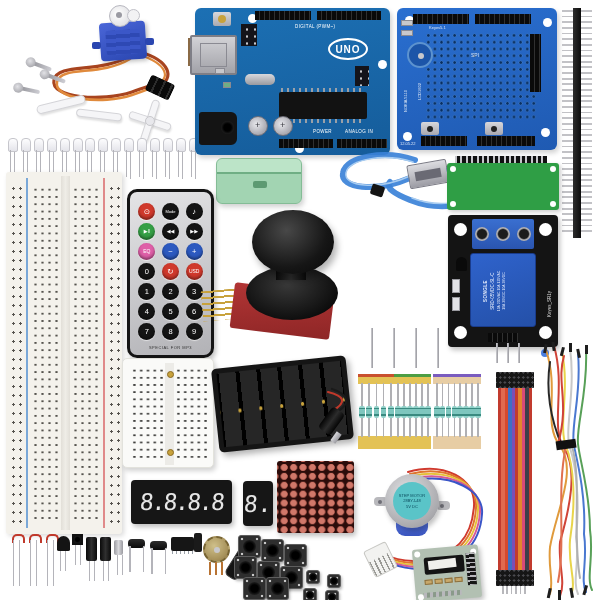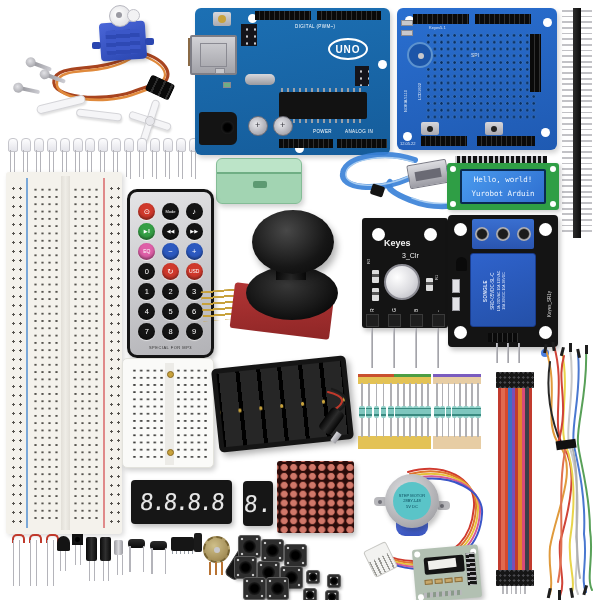--- a/index.html
+++ b/index.html
@@ -330,24 +330,20 @@
   <div id="usb-plug"></div>
   <div id="usb-tie"></div>
 
   <div id="lcd">
     <div id="lcd-pins"></div>
     <div id="lcd-pcb">
       <div class="hole" style="left:3px;top:3px;width:6px;height:6px"></div>
       <div class="hole" style="left:103px;top:3px;width:6px;height:6px"></div>
       <div class="hole" style="left:3px;top:38px;width:6px;height:6px"></div>
       <div class="hole" style="left:103px;top:38px;width:6px;height:6px"></div>
-      <div id="lcd-screen">
-        <div style="position:static">Hello, world!</div>
-        <div style="position:static">Yurobot Arduin</div>
-      </div>
     </div>
   </div>
 
   <div id="remote">
     <div id="remote-grid">
         <div class="rbtn" style="background: rgb(208, 57, 44);">
           <span style="position: static; font-size: 7.5px;">⊙</span>
         </div>
         <div class="rbtn" style="background: rgb(21, 21, 21);">
           <span style="position: static; font-size: 4px;">Mode</span>
@@ -412,40 +408,20 @@
       </div>
     <div id="remote-footer">SPECIAL FOR MP3</div>
   </div>
 
   <div id="joy-pins"></div>
   <div id="joy-pcb"></div>
   <div id="joy-base"></div>
   <div id="joy-stem"></div>
   <div id="joy-cap"></div>
 
-  <div id="rgb">
-    <div class="hole" style="left:10px;top:10px;width:13px;height:13px"></div>
-    <div class="hole" style="left:62px;top:10px;width:13px;height:13px"></div>
-    <div id="rgb-brand">Keyes</div>
-    <div id="rgb-model">3_Clr</div>
-    <div id="rgb-led"></div>
-    <div class="vtext" style="left:4px;top:46px;font-size:4px;color:#ddd">R3</div>
-    <div class="vtext" style="left:72px;top:62px;font-size:4px;color:#ddd">R1</div>
-    <div class="rgb-res" style="left:10px;top:52px"></div>
-    <div class="rgb-res" style="left:10px;top:70px"></div>
-    <div class="rgb-res" style="left:64px;top:60px"></div>
-    <div class="vtext" style="left:7px;top:94px;font-size:5px;color:#fff">R</div>
-    <div class="vtext" style="left:29px;top:94px;font-size:5px;color:#fff">G</div>
-    <div class="vtext" style="left:51px;top:94px;font-size:5px;color:#fff">B</div>
-    <div class="vtext" style="left:73px;top:94px;font-size:5px;color:#fff">-</div>
-    <div class="rgb-hdr" style="left:4px;top:96px"></div>
-    <div class="rgb-hdr" style="left:26px;top:96px"></div>
-    <div class="rgb-hdr" style="left:48px;top:96px"></div>
-    <div class="rgb-hdr" style="left:70px;top:96px"></div>
-  </div>
   <div class="pin" style="left:371px;top:328px;height:40px"></div>
   <div class="pin" style="left:393px;top:328px;height:40px"></div>
   <div class="pin" style="left:415px;top:328px;height:40px"></div>
   <div class="pin" style="left:437px;top:328px;height:40px"></div>
 
   <div id="relay">
     <div class="hole" style="left:6px;top:8px;width:13px;height:13px"></div>
     <div class="hole" style="left:91px;top:8px;width:13px;height:13px"></div>
     <div class="hole" style="left:6px;top:111px;width:13px;height:13px"></div>
     <div class="hole" style="left:91px;top:111px;width:13px;height:13px"></div>

